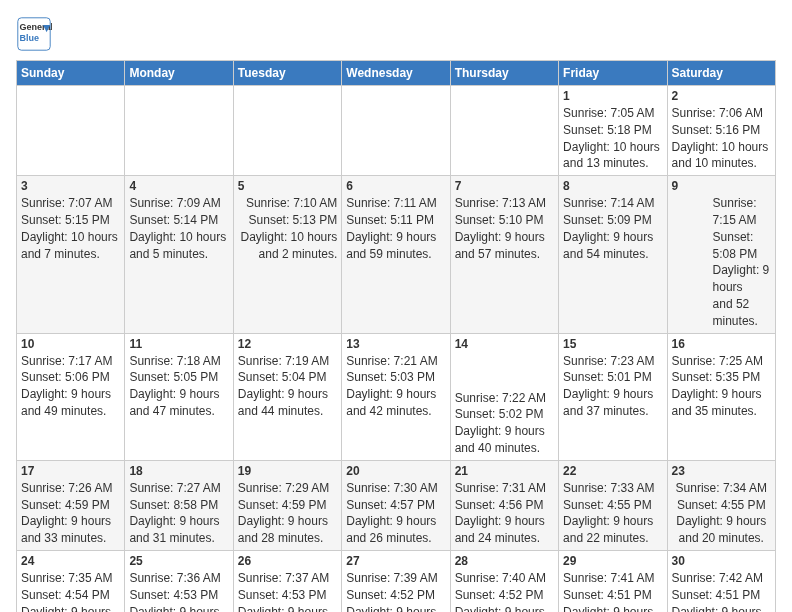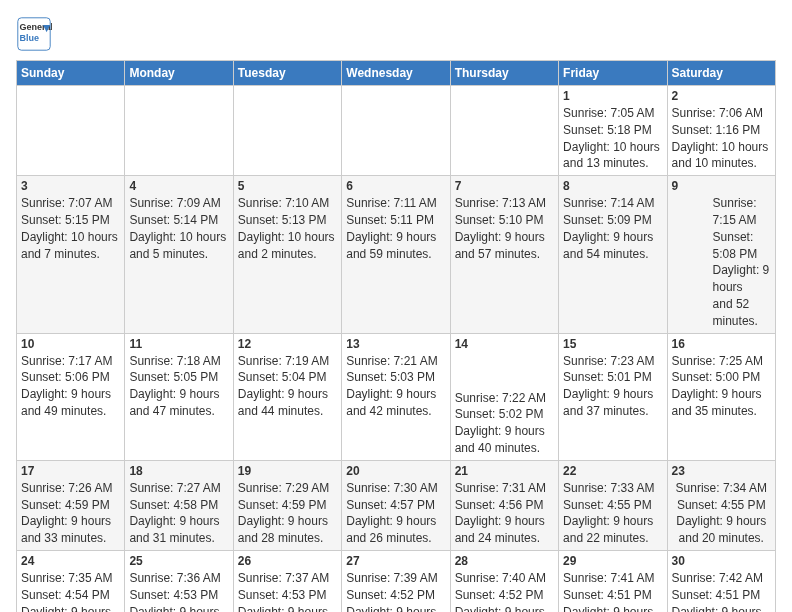--- a/index.html
+++ b/index.html
@@ -118,21 +118,21 @@
         <td>
           <span class="day-number">1</span>
           <div class="day-info" style="white-space: pre-line;">Sunrise: 7:05 AM
 Sunset: 5:18 PM
 Daylight: 10 hours
 and 13 minutes.</div>
         </td>
         <td>
           <span class="day-number">2</span>
           <div class="day-info" style="white-space: pre-line;">Sunrise: 7:06 AM
-Sunset: 1:16 PM
+Sunset: 5:16 PM
 Daylight: 10 hours
 and 10 minutes.</div>
         </td>
       </tr>
       <tr>
         <td>
           <span class="day-number">3</span>
           <div class="day-info" style="white-space: pre-line;">Sunrise: 7:07 AM
 Sunset: 5:15 PM
 Daylight: 10 hours
@@ -140,21 +140,21 @@
         </td>
         <td>
           <span class="day-number">4</span>
           <div class="day-info" style="white-space: pre-line;">Sunrise: 7:09 AM
 Sunset: 5:14 PM
 Daylight: 10 hours
 and 5 minutes.</div>
         </td>
         <td>
           <span class="day-number">5</span>
-          <div class="day-info" style="white-space: pre-line;">Sunrise: 7:10 AM
+          <div class="day-info" style="white-space: pre-line; text-align: right;">Sunrise: 7:10 AM
 Sunset: 5:13 PM
 Daylight: 10 hours
 and 2 minutes.</div>
         </td>
         <td>
           <span class="day-number">6</span>
           <div class="day-info" style="white-space: pre-line;">Sunrise: 7:11 AM
 Sunset: 5:11 PM
 Daylight: 9 hours
 and 59 minutes.</div>
@@ -220,37 +220,37 @@
         <td>
           <span class="day-number">15</span>
           <div class="day-info" style="white-space: pre-line;">Sunrise: 7:23 AM
 Sunset: 5:01 PM
 Daylight: 9 hours
 and 37 minutes.</div>
         </td>
         <td>
           <span class="day-number">16</span>
           <div class="day-info" style="white-space: pre-line;">Sunrise: 7:25 AM
-Sunset: 5:00 PM
+Sunset: 5:35 PM
 Daylight: 9 hours
 and 35 minutes.</div>
         </td>
       </tr>
       <tr>
         <td>
           <span class="day-number">17</span>
           <div class="day-info" style="white-space: pre-line;">Sunrise: 7:26 AM
 Sunset: 4:59 PM
 Daylight: 9 hours
 and 33 minutes.</div>
         </td>
         <td>
           <span class="day-number">18</span>
           <div class="day-info" style="white-space: pre-line;">Sunrise: 7:27 AM
-Sunset: 4:58 PM
+Sunset: 8:58 PM
 Daylight: 9 hours
 and 31 minutes.</div>
         </td>
         <td>
           <span class="day-number">19</span>
           <div class="day-info" style="white-space: pre-line;">Sunrise: 7:29 AM
 Sunset: 4:59 PM
 Daylight: 9 hours
 and 28 minutes.</div>
         </td>

